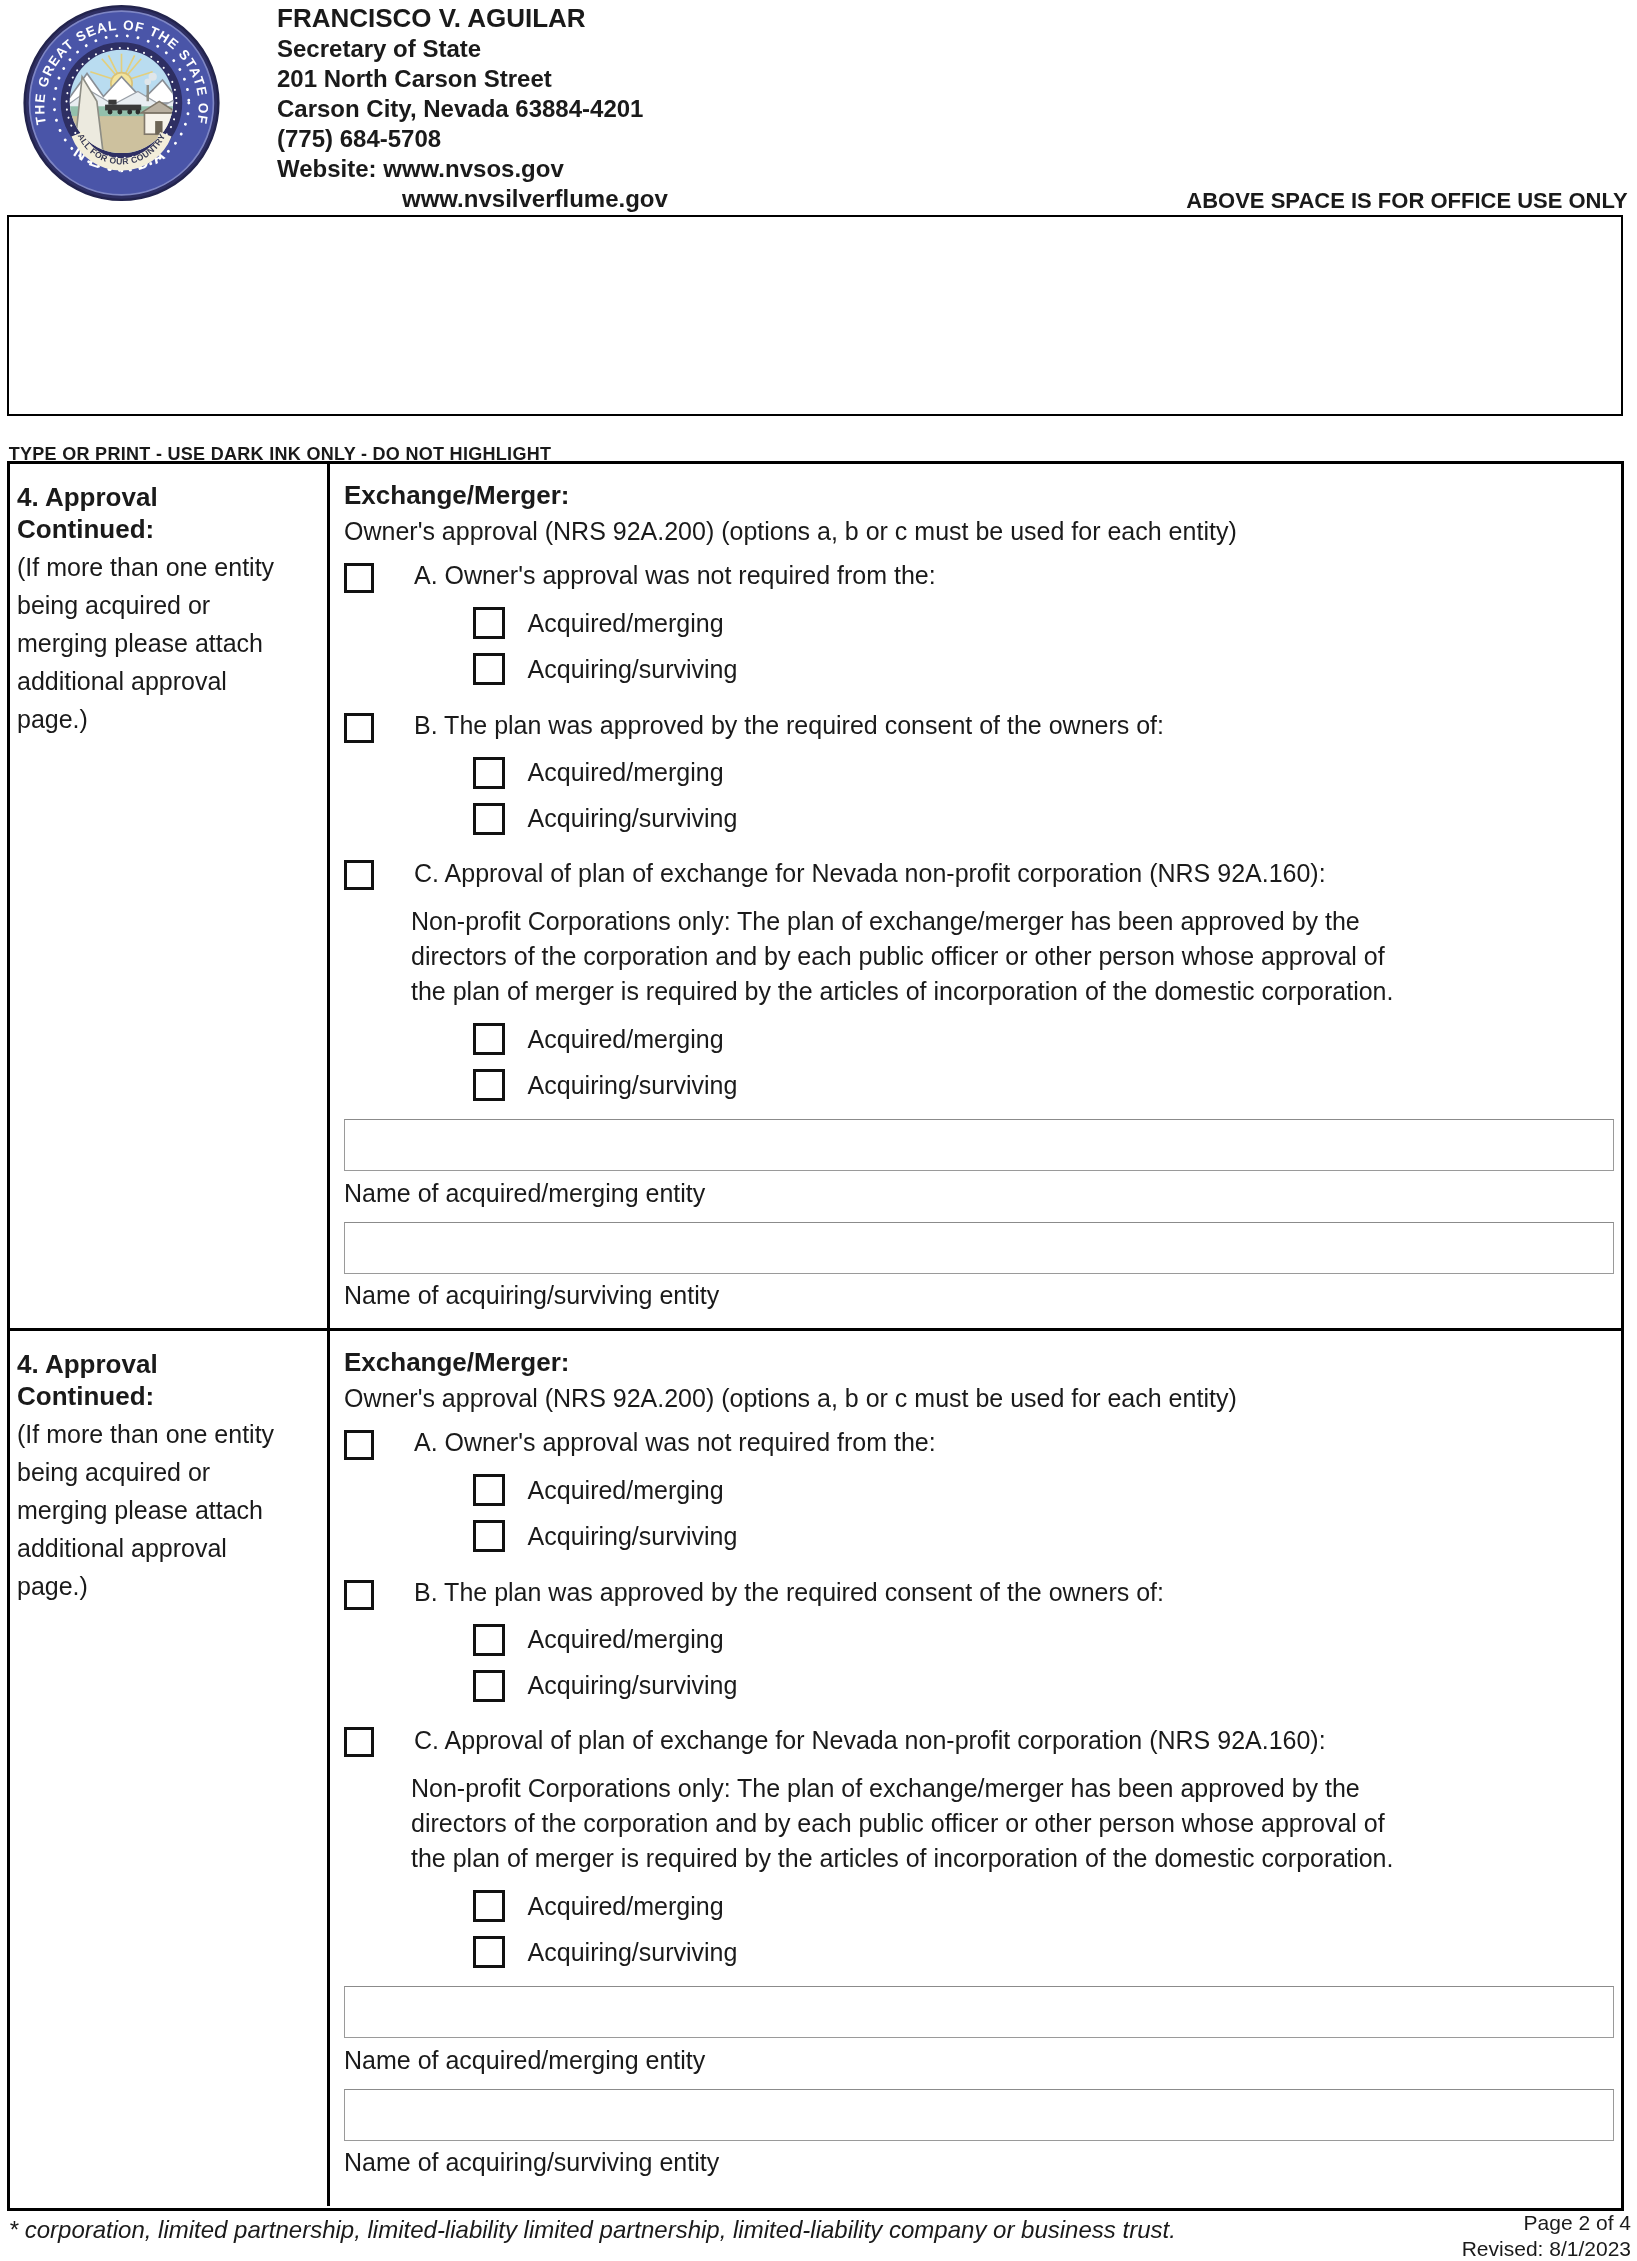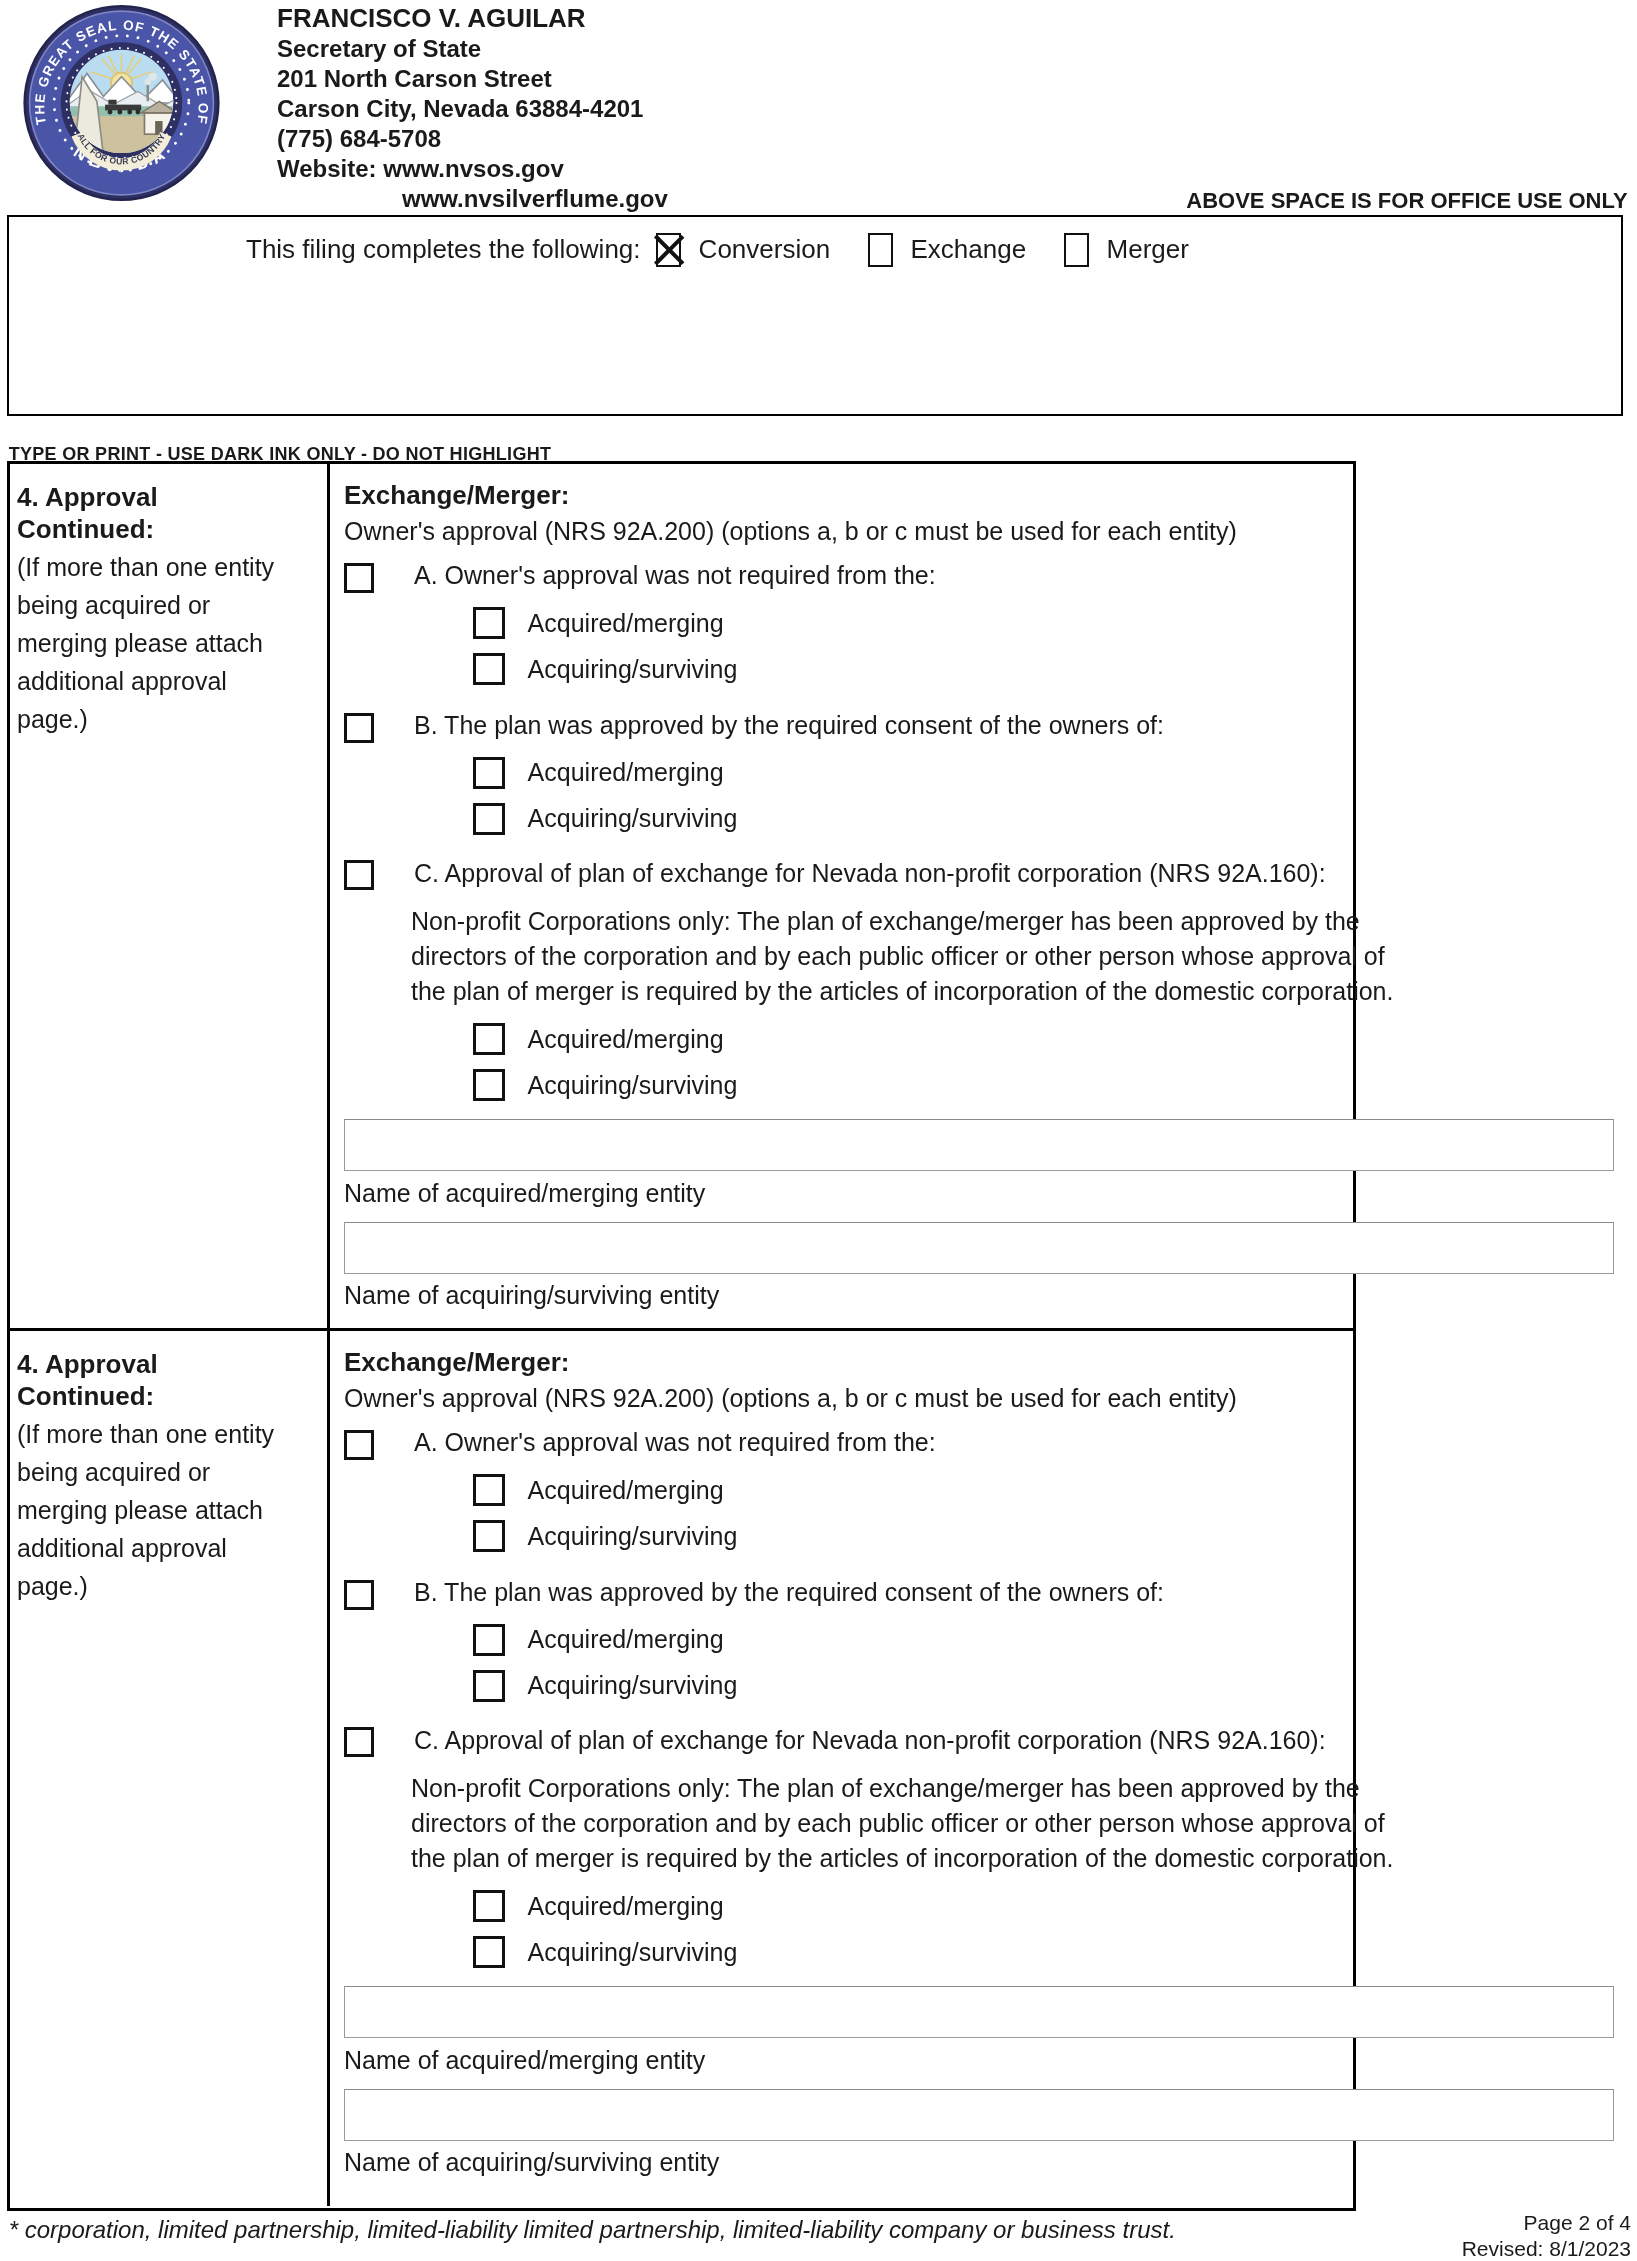--- a/index.html
+++ b/index.html
@@ -29,21 +29,21 @@
   .cb-tall{width:25px;height:34px;}
   .cb-opt{width:30px;height:30px;border-width:3.5px;}
   .cb-sub{width:32px;height:32px;border-width:3.5px;}
   .cb.checked::before,.cb.checked::after{content:"";position:absolute;left:50%;top:50%;
       width:3.5px;height:130%;background:#111;}
   .cb.checked::before{transform:translate(-50%,-50%) rotate(45deg);}
   .cb.checked::after{transform:translate(-50%,-50%) rotate(-45deg);}
   
   .type-print{position:absolute;left:8.7px;top:444px;font-size:18px;font-weight:bold;letter-spacing:0.3px;}
   
-  .form-table{position:absolute;left:7px;top:461px;width:1349px;height:1750px;
+  .form-table{position:absolute;left:7px;top:461px;width:1617px;height:1750px;
               border:3.5px solid #000;box-sizing:border-box;display:flex;flex-direction:column;}
   .trow{display:flex;box-sizing:border-box;}
   .trow.first{height:864px;}
   .trow.second{height:878px;border-top:3.5px solid #000;}
   .cell-left{width:320px;flex:none;border-right:3.5px solid #000;box-sizing:border-box;
              padding:17.4px 5.2px 0 7px;}
   .lc-title{font-size:26px;font-weight:bold;line-height:32px;}
   .lc-note{font-size:25px;line-height:38px;margin-top:2.6px;}
   .cell-right{flex:1;box-sizing:border-box;padding:15.7px 12px 0 14px;font-size:25px;}
   .sec-heading{font-size:26px;font-weight:bold;}
@@ -131,29 +131,20 @@
   <div class="hdr-line">201 North Carson Street</div>
   <div class="hdr-line">Carson City, Nevada 63884-4201</div>
   <div class="hdr-line">(775) 684-5708</div>
   <div class="hdr-line">Website: www.nvsos.gov</div>
   <div class="hdr-line indent">www.nvsilverflume.gov</div>
 </div>
 
 <div class="office-note">ABOVE SPACE IS FOR OFFICE USE ONLY</div>
 
 <div class="title-box">
-  <div class="filing-row">
-    <span class="prompt">This filing completes the following:</span>
-    <span class="cb cb-tall checked"></span>
-    <span class="opt-label">Conversion</span>
-    <span class="cb cb-tall"></span>
-    <span class="opt-label">Exchange</span>
-    <span class="cb cb-tall"></span>
-    <span class="opt-label">Merger</span>
-  </div>
 </div>
 
 <div class="type-print">TYPE OR PRINT - USE DARK INK ONLY - DO NOT HIGHLIGHT</div>
 
 <div class="form-table">
 
   <div class="trow first">
     <div class="cell-left">
       <div class="lc-title">4. Approval</div>
       <div class="lc-title">Continued:</div>

